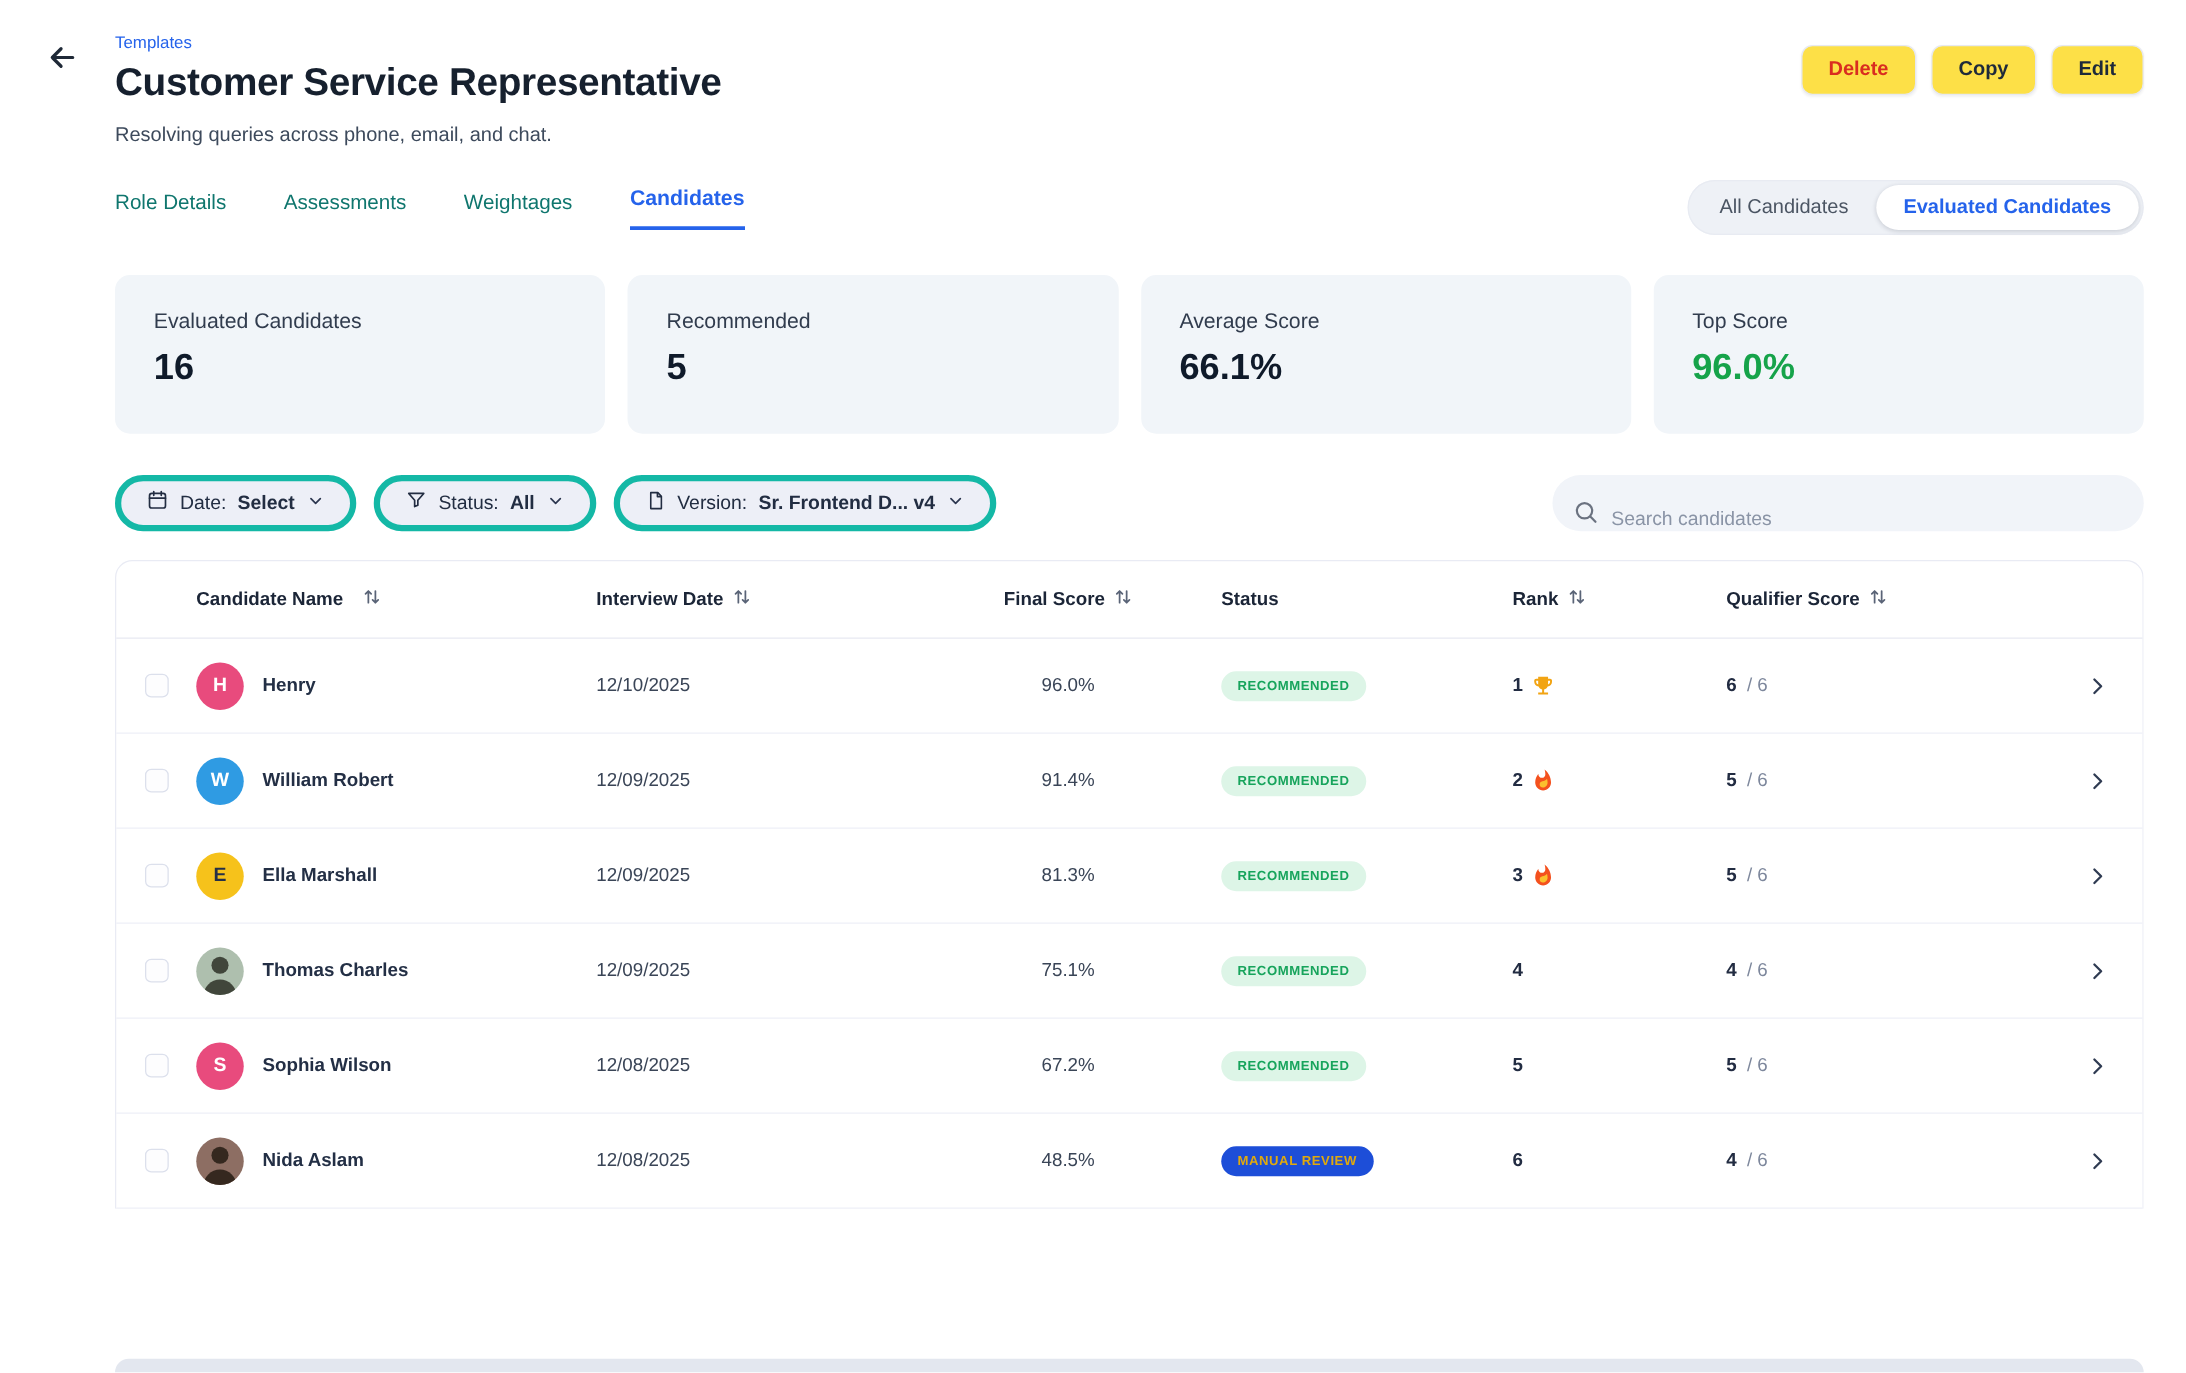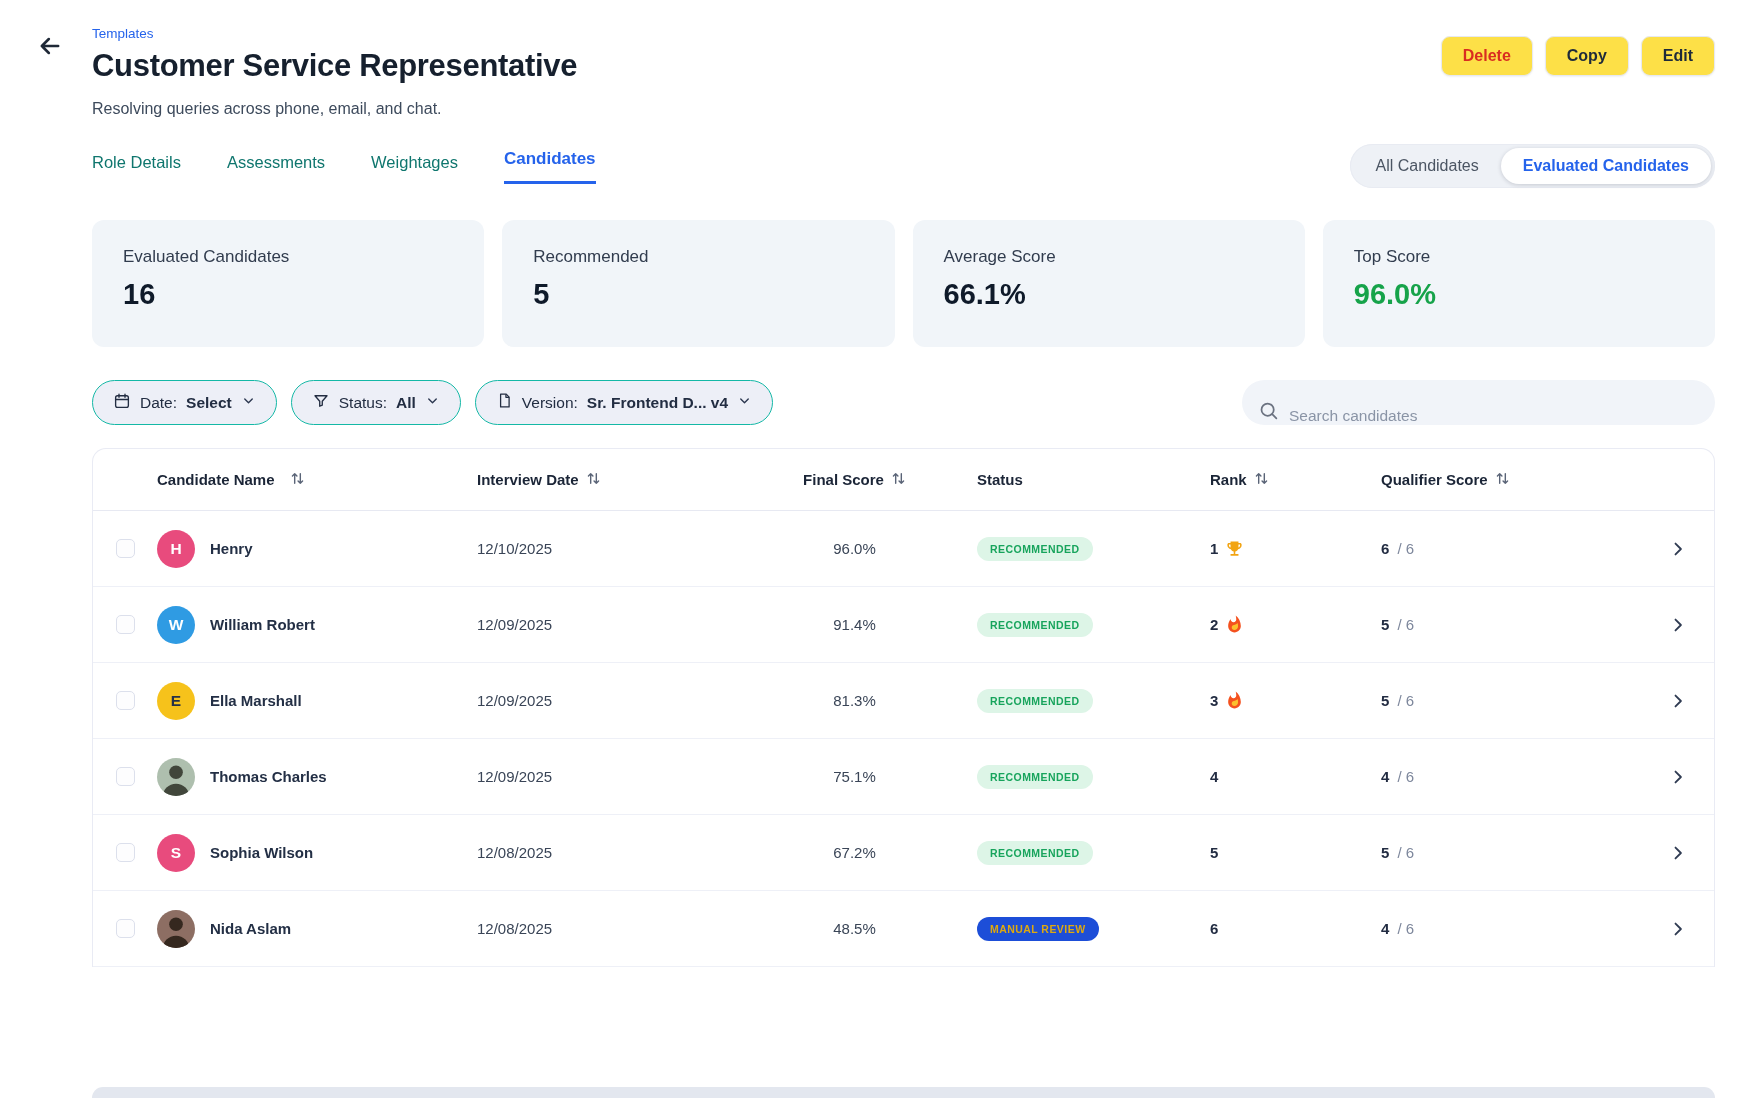--- a/index.html
+++ b/index.html
@@ -39,21 +39,21 @@
   
   .cards { margin-top:32px; display:grid; grid-template-columns:repeat(4,1fr); gap:18px; }
   .card { background:#f1f5f9; border-radius:12px; padding:27px 31px; height:127px; }
   .card-label { font-size:17px; color:#313c4e; font-weight:500; }
   .card-value { margin-top:11px; font-size:29px; font-weight:700; color:#0f1a2a; }
   .card-value.green { color:#16a34a; }
 
   
   .filters { margin-top:33px; display:flex; align-items:center; gap:14px; }
   .pill {
-    background:#edeff7; border:1px solid #14b8a6; border-radius:999px;
+    background:#edeff7; border:5px solid #14b8a6; border-radius:999px;
     height:45px; padding:0 20px; display:flex; align-items:center; gap:9px;
     font-size:15.5px; color:#222d42; cursor:pointer;
   }
   .pill .p-label { font-weight:400; }
   .pill .p-value { font-weight:700;text-align:right; }
   .pill svg { flex:0 0 auto; }
   .search {
     margin-left:auto; width:473px; height:45px; background:#f1f4f9;
     border-radius:999px; display:flex; align-items:flex-end; padding:0 16px; gap:10px;
   }

